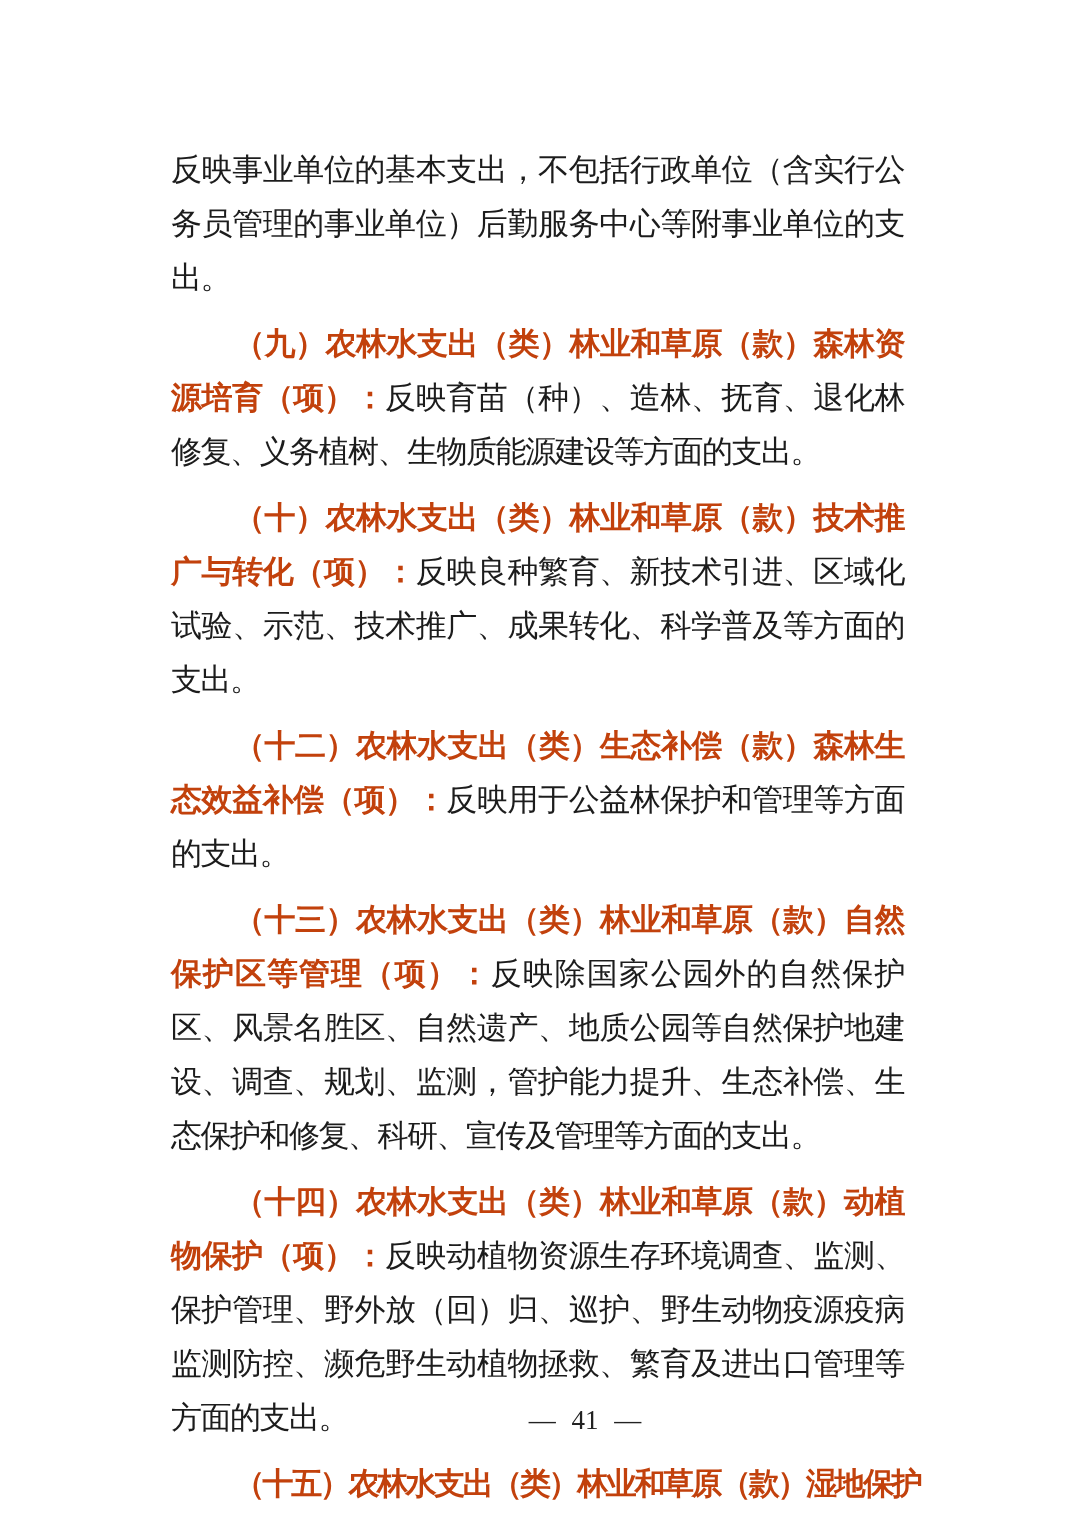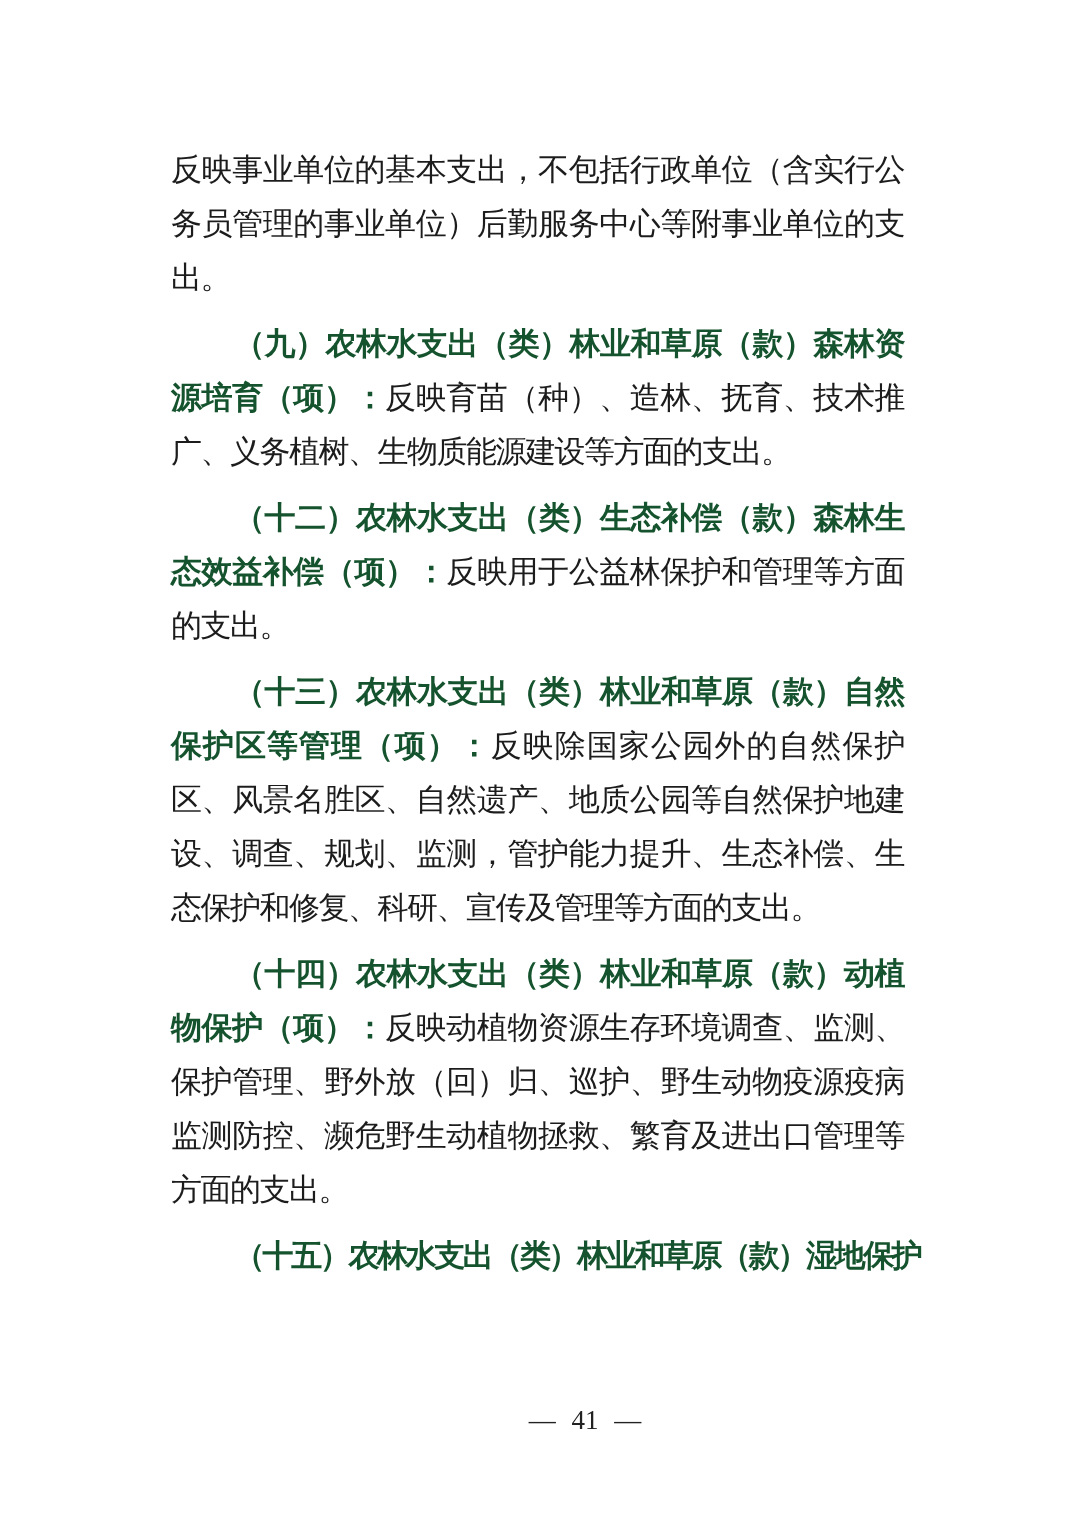--- a/index.html
+++ b/index.html
@@ -41,21 +41,21 @@
   
   .para.truncated {
     white-space: nowrap;
     letter-spacing: -2.4px;
   }
   .seg {
     font-weight: 400;
   }
   .seg.bold {
     font-weight: 700;
-    color: #14532d;
+    color: #c2410c;
   }
   .page-footer {
     position: absolute;
     left: 0;
     top: 1400px;
     width: 100%;
     text-align: center;
     font-size: 27px;
     line-height: 40px;
     color: #222222;
@@ -70,21 +70,22 @@
     display: inline-block;
   }
 </style>
 </head>
 <body>
 
 <div class="page">
 
   <main class="doc-body">
       <p class="para"><span class="seg">反映事业单位的基本支出，不包括行政单位（含实行公务员管理的事业单位）后勤服务中心等附事业单位的支出。</span></p>
-      <p class="para indent"><span class="seg bold">（九）农林水支出（类）林业和草原（款）森林资源培育（项）：</span><span class="seg">反映育苗（种）、造林、抚育、技术推广、义务植树、生物质能源建设等方面的支出。</span></p>
+      <p class="para indent"><span class="seg bold">（九）农林水支出（类）林业和草原（款）森林资源培育（项）：</span><span class="seg">反映育苗（种）、造林、抚育、退化林修复、义务植树、生物质能源建设等方面的支出。</span></p>
+      <p class="para indent"><span class="seg bold">（十）农林水支出（类）林业和草原（款）技术推广与转化（项）：</span><span class="seg">反映良种繁育、新技术引进、区域化试验、示范、技术推广、成果转化、科学普及等方面的支出。</span></p>
       <p class="para indent"><span class="seg bold">（十二）农林水支出（类）生态补偿（款）森林生态效益补偿（项）：</span><span class="seg">反映用于公益林保护和管理等方面的支出。</span></p>
       <p class="para indent"><span class="seg bold">（十三）农林水支出（类）林业和草原（款）自然保护区等管理（项）：</span><span class="seg">反映除国家公园外的自然保护区、风景名胜区、自然遗产、地质公园等自然保护地建设、调查、规划、监测，管护能力提升、生态补偿、生态保护和修复、科研、宣传及管理等方面的支出。</span></p>
       <p class="para indent"><span class="seg bold">（十四）农林水支出（类）林业和草原（款）动植物保护（项）：</span><span class="seg">反映动植物资源生存环境调查、监测、保护管理、野外放（回）归、巡护、野生动物疫源疫病监测防控、濒危野生动植物拯救、繁育及进出口管理等方面的支出。</span></p>
       <p class="para indent truncated"><span class="seg bold">（十五）农林水支出（类）林业和草原（款）湿地保护</span></p>
     </main>
 
   <footer class="page-footer">
     <span class="dash">—</span>
     <span class="num">41</span>
     <span class="dash">—</span>

